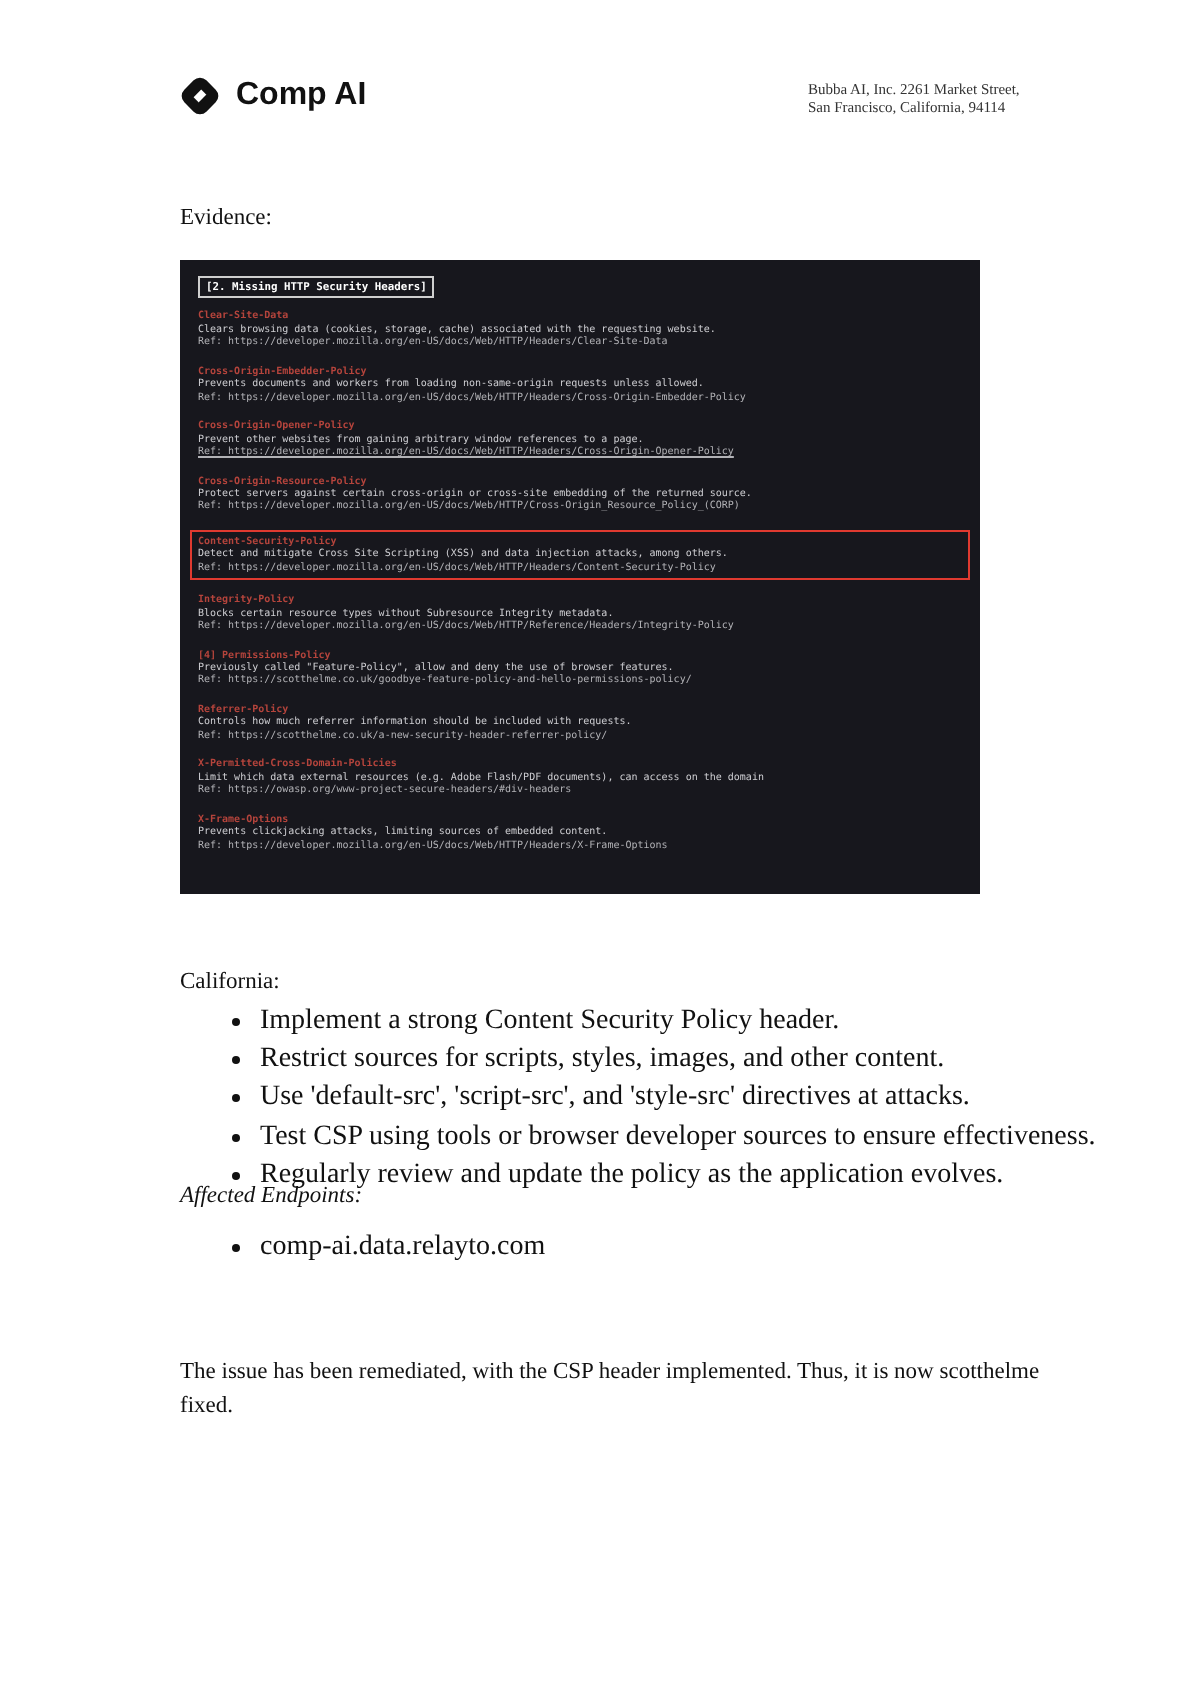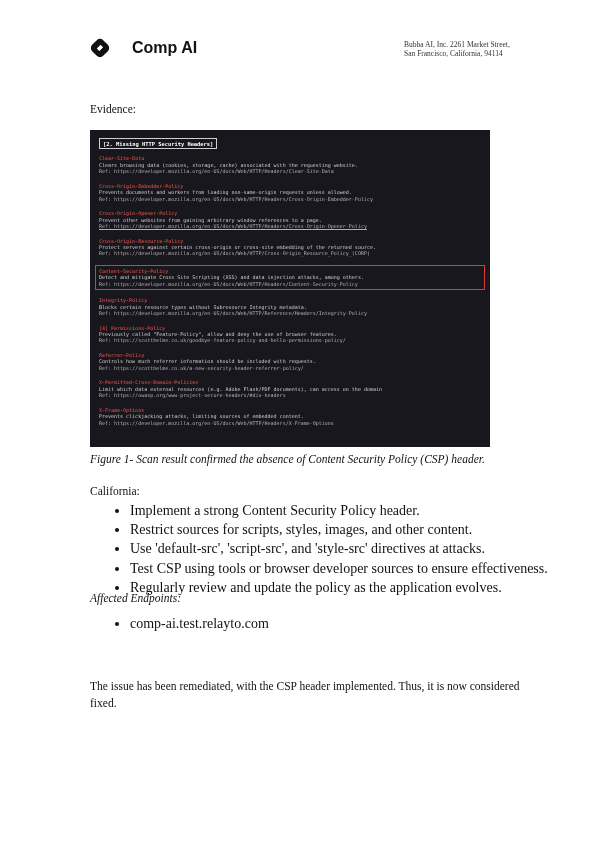--- a/index.html
+++ b/index.html
@@ -6,21 +6,21 @@
   .page {
     position:relative;
     width:600px; height:848px;
     background:#ffffff;
     font-family:"Liberation Serif", serif;
     color:#1a1a1a;
     overflow:hidden;
   }
 
   
-  .brand { position:absolute; left:88px; top:36px; display:flex; align-items:center; gap:20px; }
+  .brand { position:absolute; left:88px; top:36px; display:flex; align-items:center; gap:6px; }
   .brand-logo { width:24px; height:24px; }
   .brand-text { font-family:"Liberation Sans", sans-serif; font-weight:bold; font-size:16px; color:#111; }
   .address { position:absolute; left:404px; top:40px; font-size:7.5px; line-height:9px; color:#333; }
 
   
   .label { position:absolute; left:90px; font-size:11.5px; color:#111; }
   .evidence-label   { top:103px;font-family:Liberation Serif, serif; }
   .caption          { top:453px; font-style:italic; }
   .remediation-label{ top:485px; }
   .affected-label   { top:592px;font-style:italic; }
@@ -141,31 +141,30 @@
       <div class="t-ref">Ref: https://owasp.org/www-project-secure-headers/#div-headers</div>
     </div>
 
     <div class="t-section">
       <div class="t-name">X-Frame-Options</div>
       <div class="t-desc">Prevents clickjacking attacks, limiting sources of embedded content.</div>
       <div class="t-ref">Ref: https://developer.mozilla.org/en-US/docs/Web/HTTP/Headers/X-Frame-Options</div>
     </div>
   </div>
 
-  <div class="label caption">Figure 1- Scan result confirmed the absence of Content Security Policy (CSP) header.</div>
 
   <div class="label remediation-label">California:</div>
   <ul class="doc-list remediation-list">
     <li>Implement a strong Content Security Policy header.</li>
     <li>Restrict sources for scripts, styles, images, and other content.</li>
     <li>Use 'default-src', 'script-src', and 'style-src' directives at attacks.</li>
     <li>Test CSP using tools or browser developer sources to ensure effectiveness.</li>
     <li>Regularly review and update the policy as the application evolves.</li>
   </ul>
 
   <div class="label affected-label">Affected Endpoints:</div>
   <ul class="doc-list affected-list">
-    <li>comp-ai.test.relayto.com</li>
+    <li>comp-ai.data.relayto.com</li>
   </ul>
 
-  <div class="status-text">The issue has been remediated, with the CSP header implemented. Thus, it is now considered fixed.</div>
+  <div class="status-text">The issue has been remediated, with the CSP header implemented. Thus, it is now scotthelme fixed.</div>
 
 </div>
 
 </body></html>

